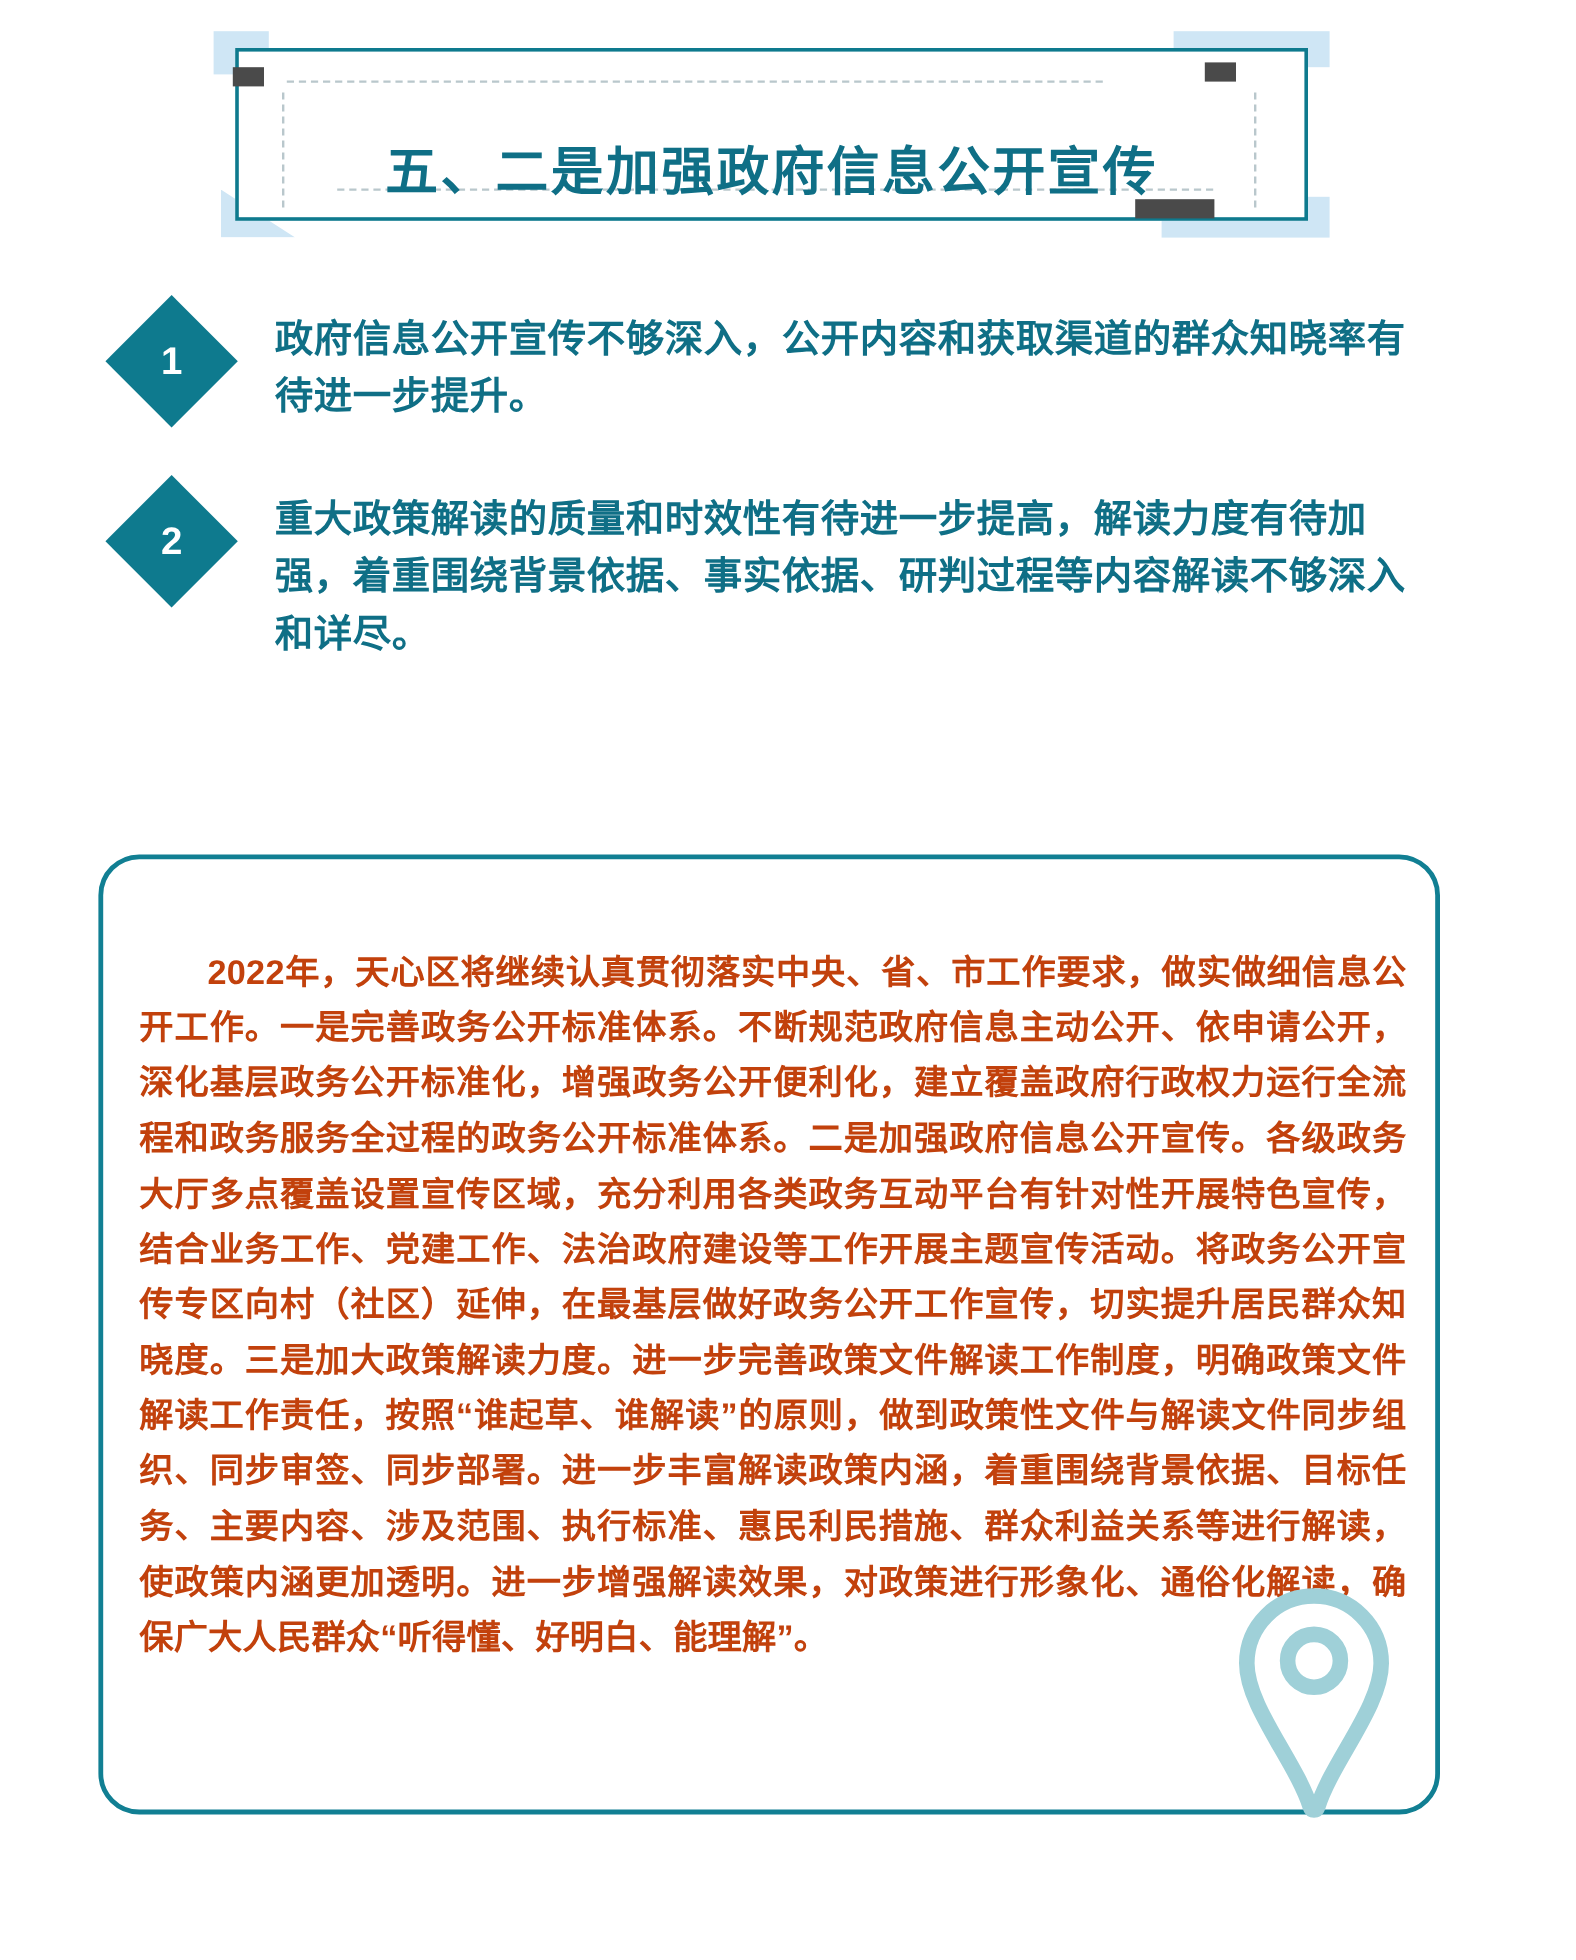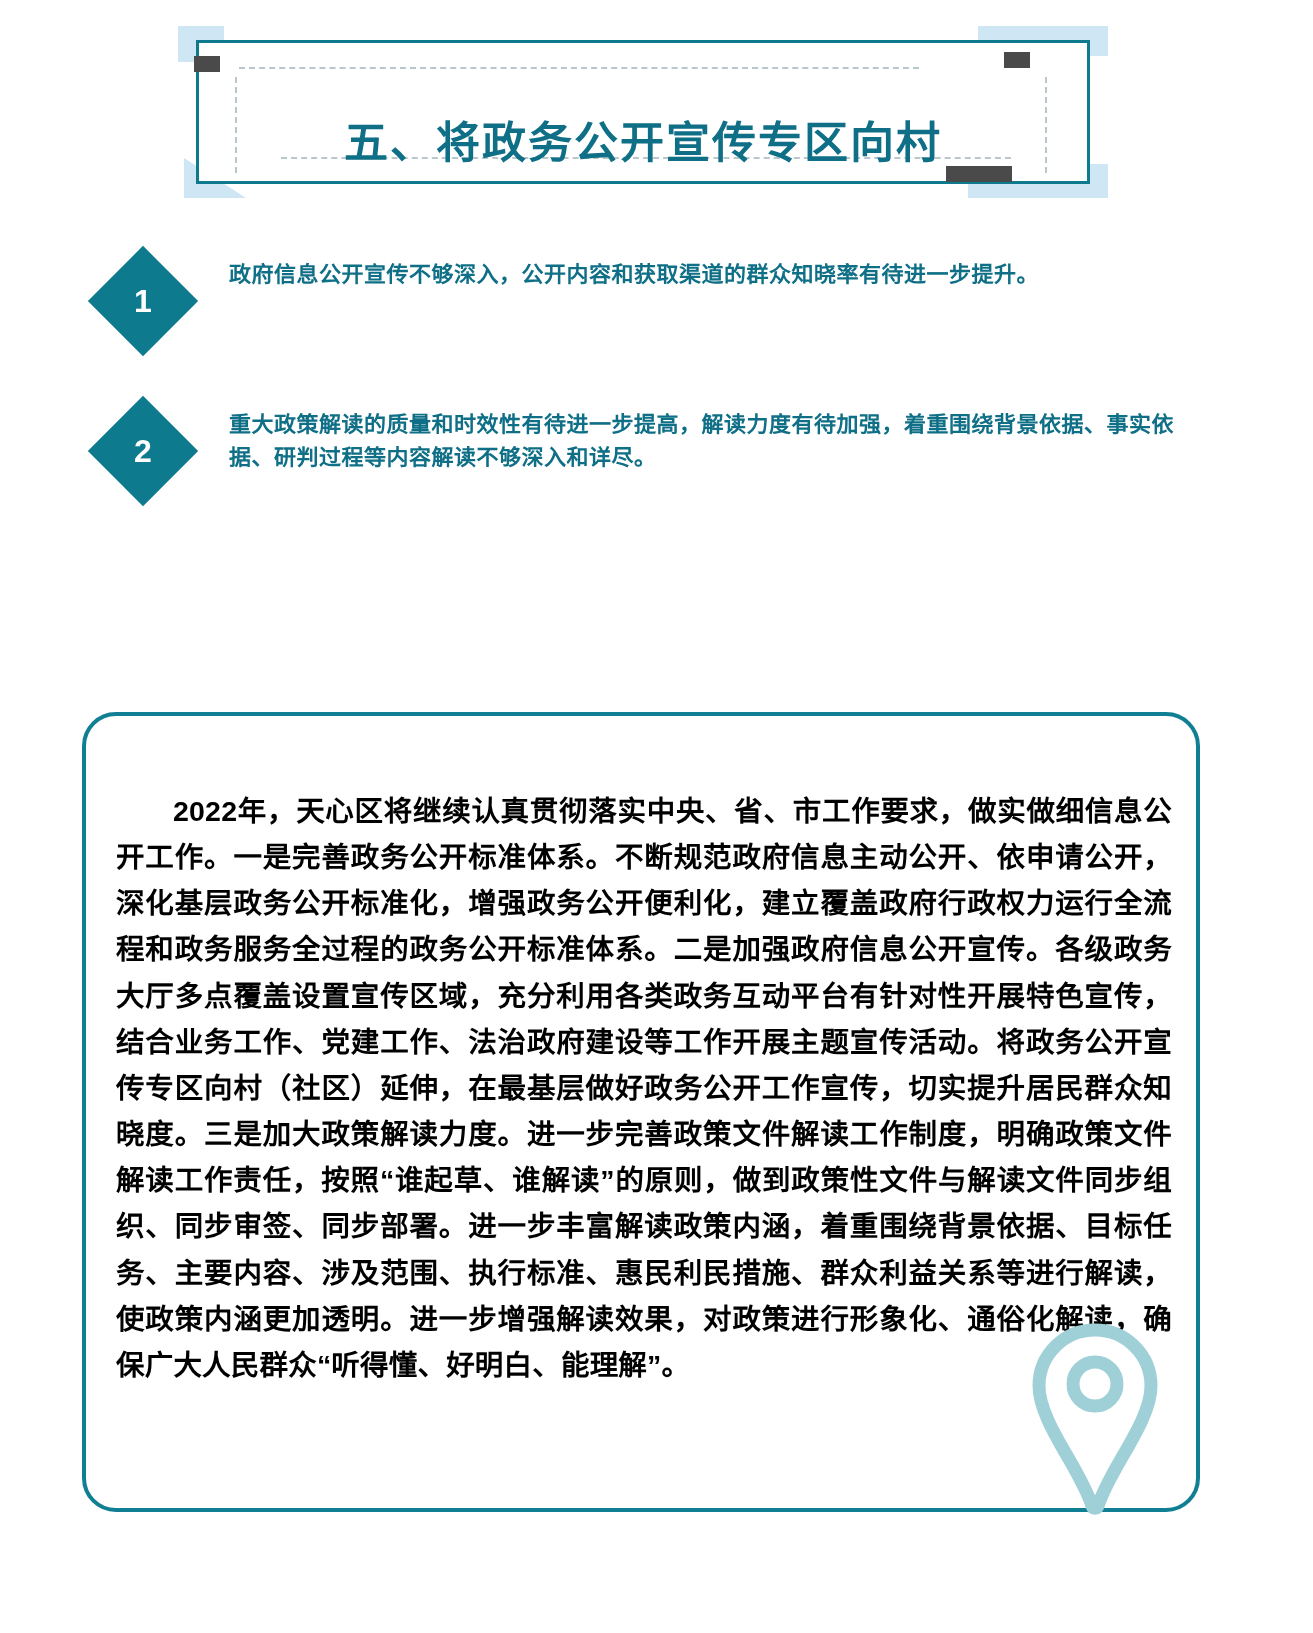--- a/index.html
+++ b/index.html
@@ -160,21 +160,21 @@
     color: #ffffff;
     font-size: 32px;
     font-weight: bold;
     font-family: "Liberation Sans", "DejaVu Sans", sans-serif;
   }
   .item-text {
     position: absolute;
     left: 125px;
     top: -4px;
     width: 945px;
-    font-size: 22px;
+    font-size: 32px;
     font-weight: bold;
     line-height: 1.5;
     color: #0f6f86;
     letter-spacing: 0.5px;
   }
 
   
   .body-box {
     position: absolute;
     left: 82px;
@@ -187,21 +187,21 @@
     background: #ffffff;
   }
   .body-text {
     position: absolute;
     left: 30px;
     top: 72px;
     width: 1056px;
     font-size: 28.5px;
     font-weight: bold;
     line-height: 1.62;
-    color: #000000;
+    color: #c2410c;
     text-indent: 57px;
     text-align: justify;
     letter-spacing: 0.2px;
   }
 
   
   .pin {
     position: absolute;
     right: 26px;
     bottom: -10px;
@@ -216,21 +216,21 @@
   <div class="blue-corner-tl"></div>
   <div class="blue-corner-tr"></div>
   <div class="blue-corner-bl"></div>
   <div class="blue-corner-br"></div>
 
   <div class="header-frame">
     <div class="header-dashline-top"></div>
     <div class="header-dashline-bottom"></div>
     <div class="header-dash-left"></div>
     <div class="header-dash-right"></div>
-    <div class="header-title">五、将政务公开宣传专区向村</div>
+    <div class="header-title">五、二是加强政府信息公开宣传</div>
   </div>
 
   <div class="dark-sq-tl"></div>
   <div class="dark-sq-tr"></div>
   <div class="dark-sq-br"></div>
 </div>
 
 <div class="item item-1">
   <div class="diamond"></div>
   <div class="diamond-num">1</div>

